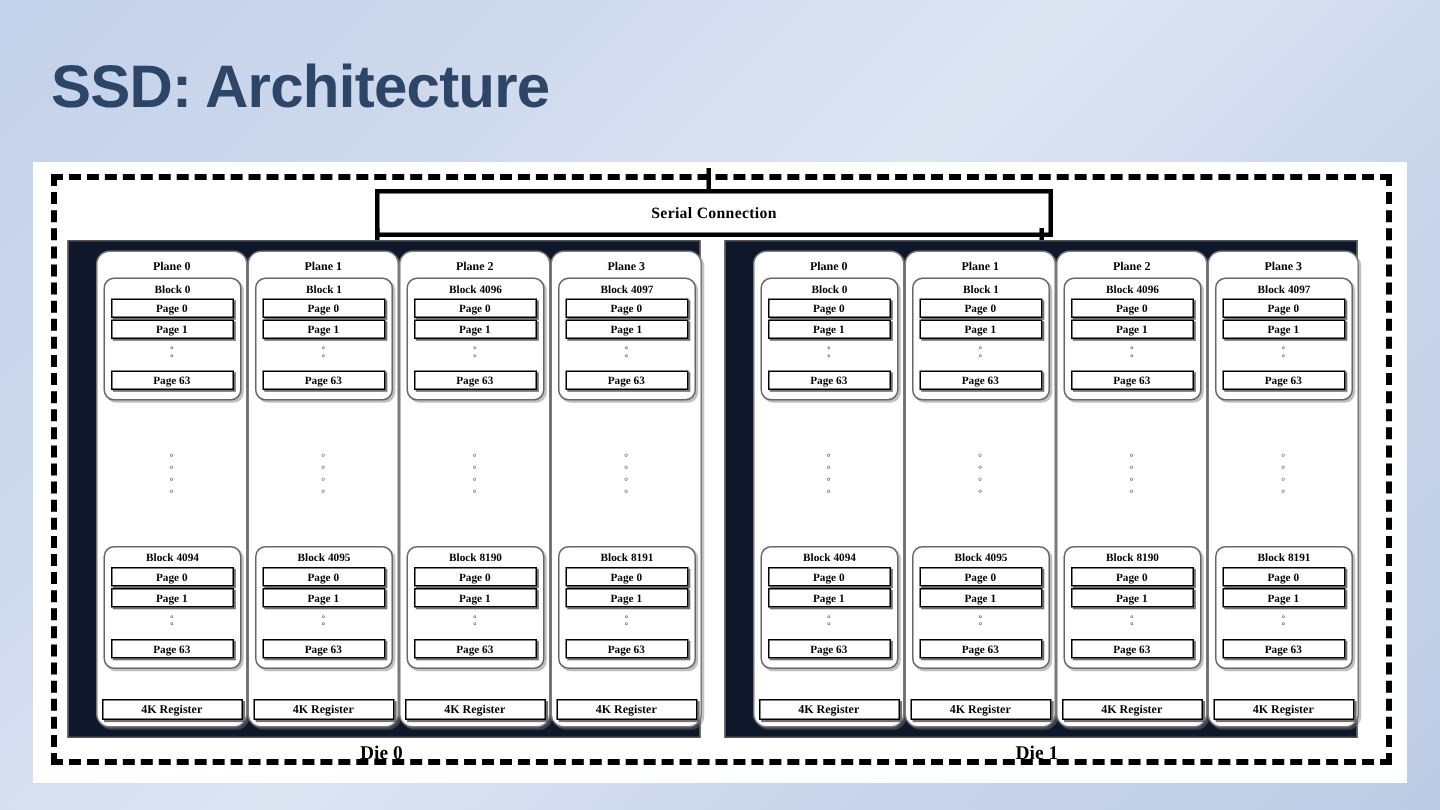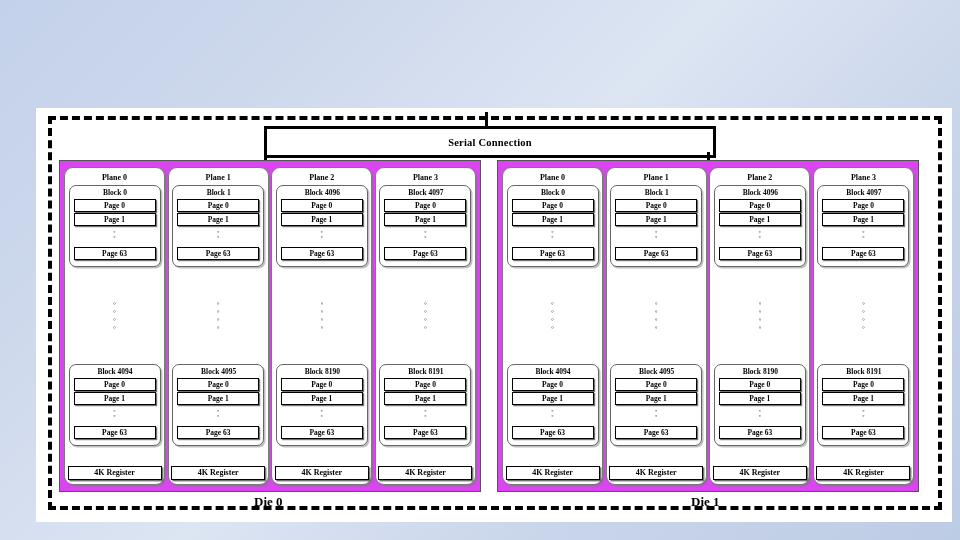--- a/index.html
+++ b/index.html
@@ -13,21 +13,21 @@
   
   .title{
     position:absolute;left:34px;top:36px;
     font-family:"Liberation Sans", sans-serif;
     font-size:40px;font-weight:600;letter-spacing:-0.5px;
     color:#2d4566;
   }
 
   
   .panel{
-    position:absolute;left:36px;top:108px;width:916px;height:414px;
+    position:absolute;left:22px;top:108px;width:916px;height:414px;
     background:#ffffff;
   }
   
   .pkg-border{
     position:absolute;left:12px;top:8px;right:10px;bottom:12px;
     border:4px dashed #000;
   }
 
   
   .serial-wrap{position:absolute;left:0;top:0;width:100%;height:100%;}
@@ -45,23 +45,23 @@
   .serial-stub{
     position:absolute;left:449px;top:4px;width:3px;height:16px;background:#000;
   }
   
   .serial-drop-l{position:absolute;left:228px;top:44px;width:3px;height:12px;background:#000;}
   .serial-drop-r{position:absolute;left:671px;top:44px;width:3px;height:12px;background:#000;}
 
   
   .die{
     position:absolute;top:52px;width:422px;height:332px;
-    border:1px solid #555;background:#d946ef;
+    border:1px solid #555;background:#0f172a;
     display:flex;flex-direction:row;justify-content:space-between;
-    padding:6px 4px;box-sizing:border-box;
+    padding:6px 18px;box-sizing:border-box;
   }
   .die-0{left:23px;}
   .die-1{left:461px;}
 
   .die-label{
     position:absolute;top:386px;
     font-size:13px;font-weight:bold;color:#000;
     font-family:"Liberation Serif", serif;
   }
   .die-label-0{left:218px;}
@@ -136,20 +136,21 @@
     line-height:12px;height:12px;
     font-family:"Liberation Serif", serif;
     box-shadow:1.4px 1.4px 0 rgba(90,90,90,.85);
   }
 </style>
 </head>
 <body>
 
 <div class="slide">
 
+  <div class="title">SSD: Architecture</div>
 
   <div class="panel">
     <div class="pkg-border"></div>
 
     <div class="serial-wrap">
       <div class="serial-stub"></div>
       <div class="serial-box">
         <span class="lbl">Serial Connection</span>
       </div>
       <div class="serial-drop-l"></div>

